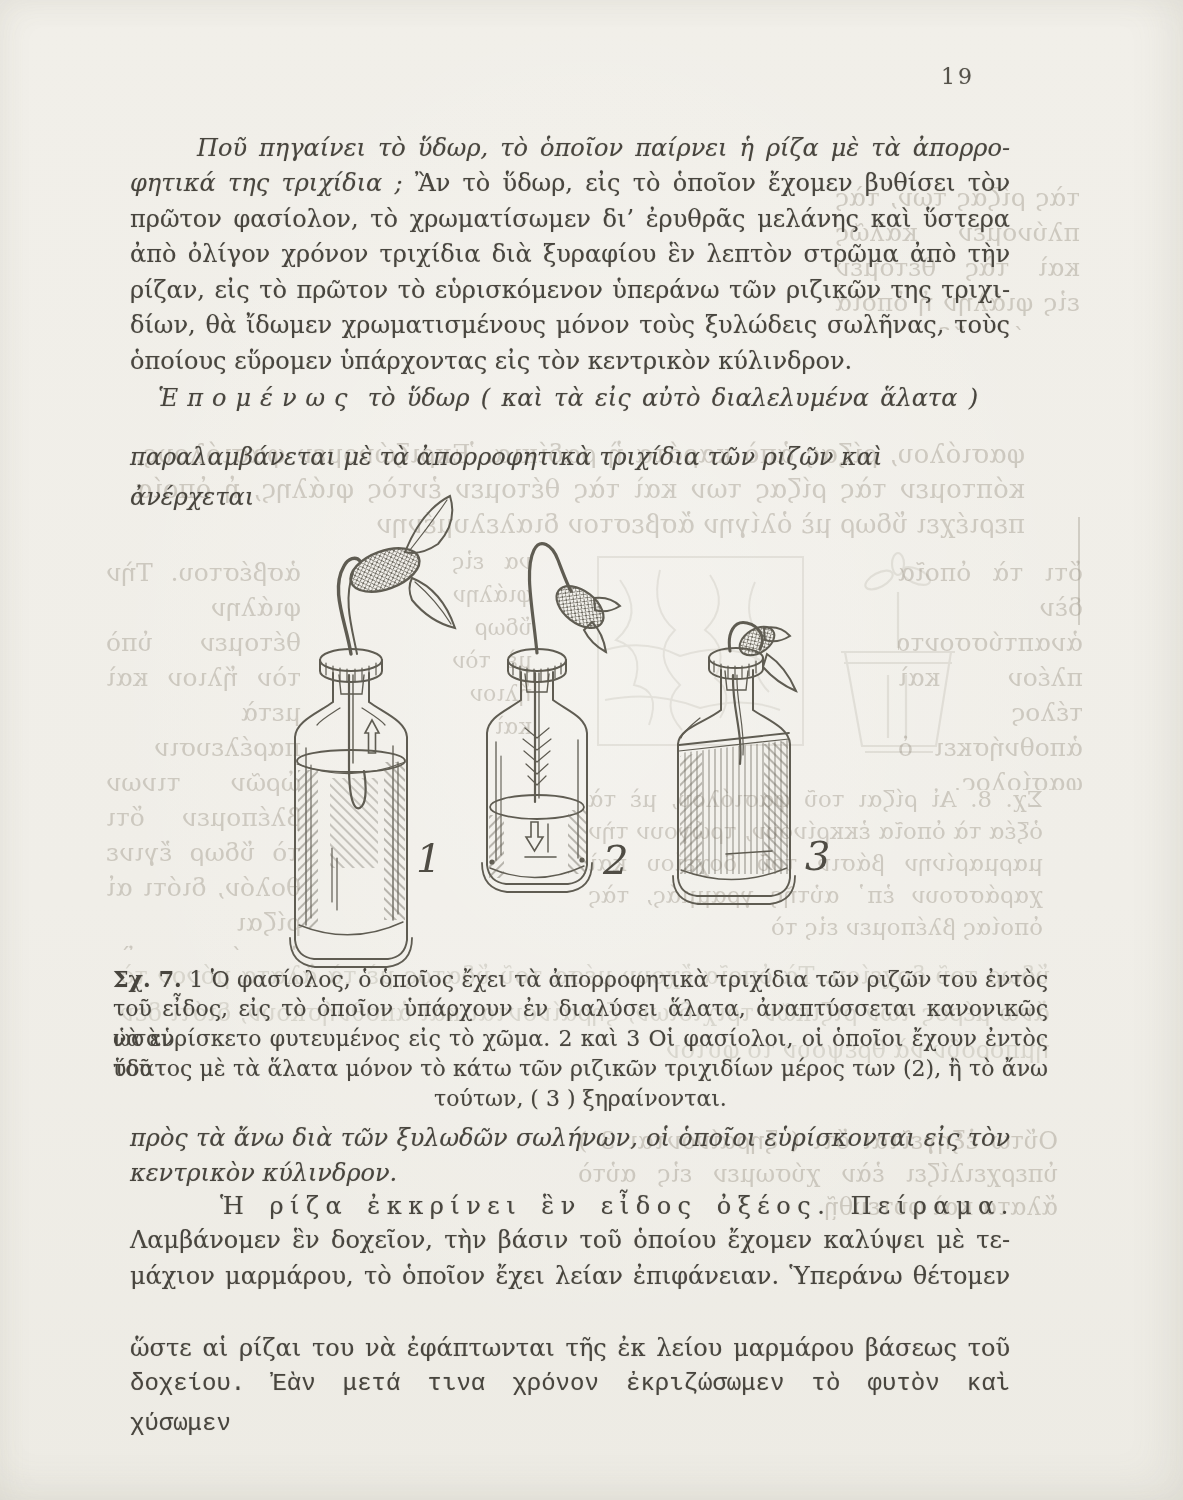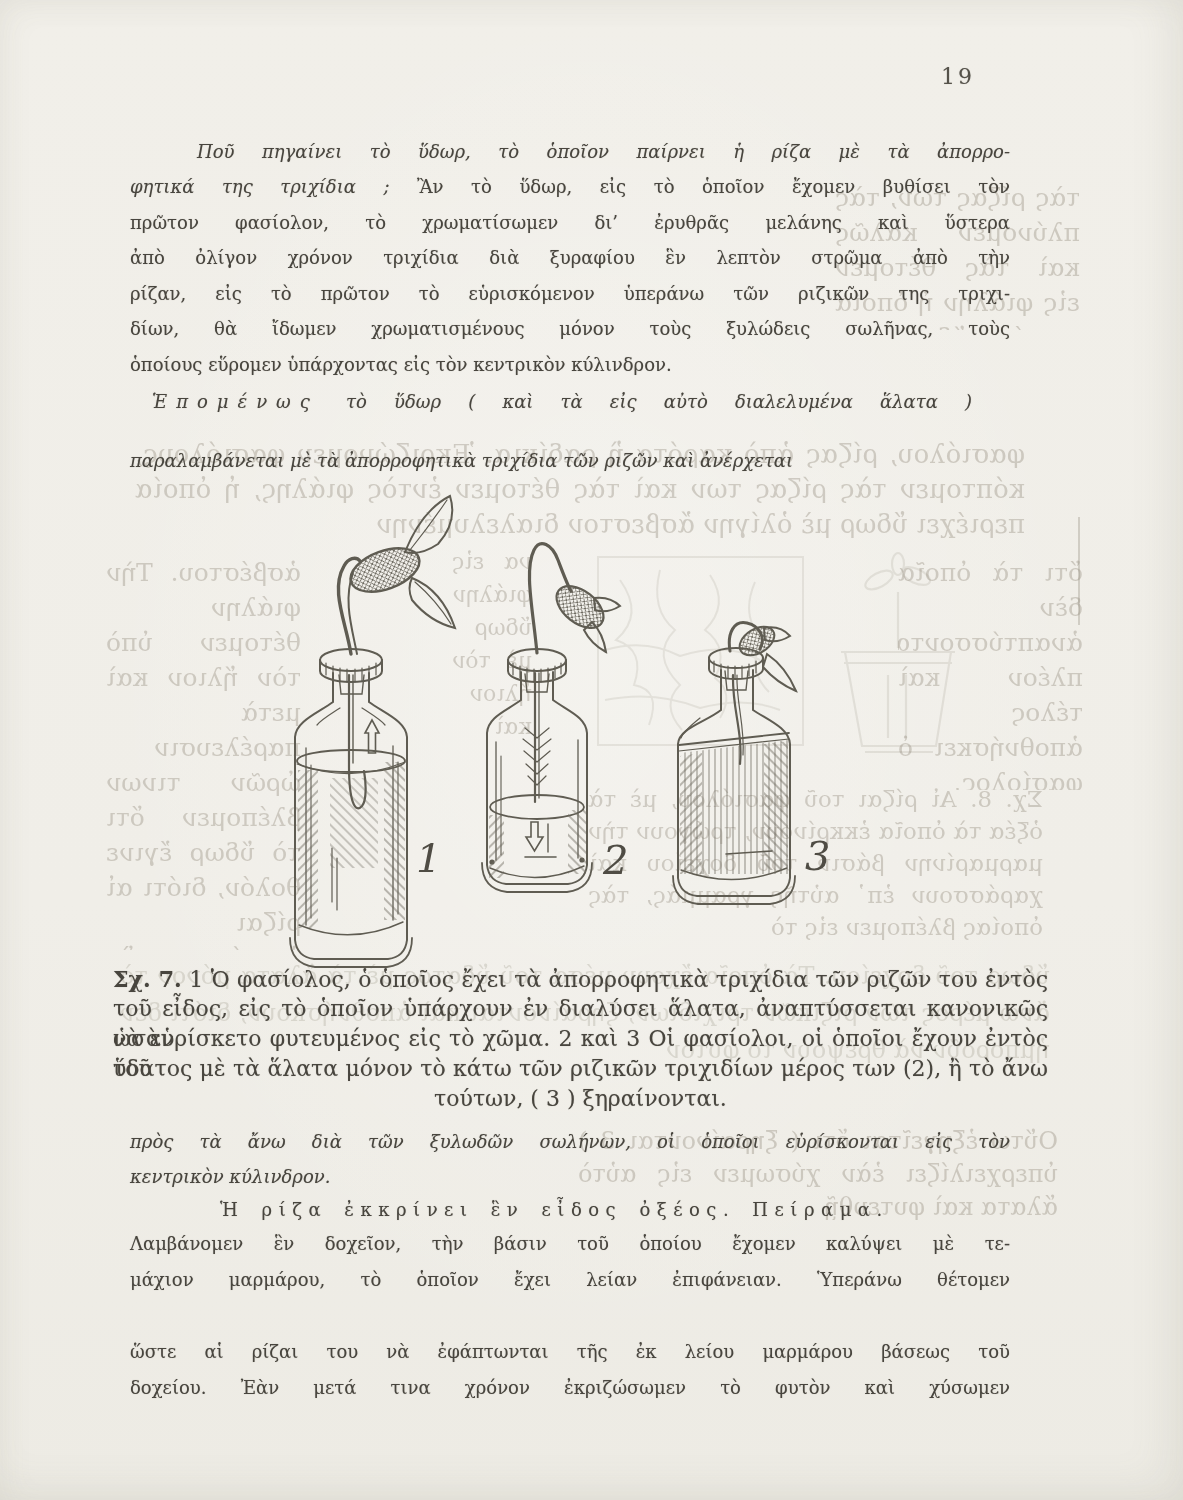--- a/index.html
+++ b/index.html
@@ -7,21 +7,21 @@
     position:relative; width:1183px; height:1500px; overflow:hidden;
     background:
       radial-gradient(ellipse at 50% 45%, rgba(255,255,255,0.25), rgba(0,0,0,0) 60%),
       linear-gradient(180deg,#f1efe9 0%,#f0eee8 60%,#edebe4 100%);
     font-family:"DejaVu Serif", serif;
     color:#48453e;
   }
   .page::after{content:""; position:absolute; inset:0;
     box-shadow: inset -14px -10px 40px rgba(120,115,100,0.10), inset 8px 6px 30px rgba(120,115,100,0.05);
     pointer-events:none;}
-  .txt{position:absolute; z-index:3; font-size:18px; line-height:48px;
+  .txt{position:absolute; z-index:3; font-size:24px; line-height:40px;
        text-shadow:0 0 1px rgba(74,71,63,0.35); white-space:normal;}
   .bl{left:130px; width:880px;}
   .j{text-align:justify; text-align-last:justify;}
   .it{font-style:italic;}
   .sp-word{letter-spacing:9px;}
   .pagenum{position:absolute; left:941px; top:64px; z-index:3; font-size:22px;
        letter-spacing:3px; color:#55524a; text-shadow:0 0 1px rgba(74,71,63,0.3);}
   .cap{left:113px; width:935px; font-size:22px; line-height:30px;margin-top:20px;}
   .cap .b{font-weight:bold;}
   .ctr{text-align:center; text-align-last:center;}
@@ -55,21 +55,21 @@
   <div class="txt bl j" style="top:163px;">
     <span class="it">φητικά της τριχίδια ;</span>
     <span>Ἂν τὸ ὕδωρ, εἰς τὸ ὁποῖον ἔχομεν βυθίσει τὸν</span>
   </div>
   <div class="txt bl j" style="top:199px;">πρῶτον φασίολον, τὸ χρωματίσωμεν δι’ ἐρυθρᾶς μελάνης καὶ ὕστερα</div>
   <div class="txt bl j" style="top:234px;">ἀπὸ ὀλίγον χρόνον τριχίδια διὰ ξυραφίου ἓν λεπτὸν στρῶμα ἀπὸ τὴν</div>
   <div class="txt bl j" style="top:270px;">ρίζαν, εἰς τὸ πρῶτον τὸ εὑρισκόμενον ὑπεράνω τῶν ριζικῶν της τριχι-</div>
   <div class="txt bl j" style="top:305px;">δίων, θὰ ἴδωμεν χρωματισμένους μόνον τοὺς ξυλώδεις σωλῆνας, τοὺς</div>
   <div class="txt bl" style="top:341px;">ὁποίους εὕρομεν ὑπάρχοντας εἰς τὸν κεντρικὸν κύλινδρον.</div>
 
-  <div class="txt j it" style="left:152px;width:820px;top:378px;">
+  <div class="txt j it" style="left:158px;width:820px;top:378px;">
     <span class="sp-word">Ἑπομένως</span><span> τὸ ὕδωρ ( καὶ τὰ εἰς αὐτὸ διαλελυμένα ἅλατα )</span>
   </div>
   <div class="txt bl it" style="top:437px;">παραλαμβάνεται μὲ τὰ ἀπορροφητικὰ τριχίδια τῶν ριζῶν καὶ ἀνέρχεται</div>
 
   <svg class="fig" width="1000" height="500" viewBox="0 0 1000 500">
     <defs>
       <pattern id="ph1" width="7" height="7" patternUnits="userSpaceOnUse" patternTransform="rotate(45)">
         <line x1="3" y1="0" x2="3" y2="7" stroke="#6f6b60" stroke-width="1.5"></line>
       </pattern>
       <pattern id="ph2" width="7" height="7" patternUnits="userSpaceOnUse" patternTransform="rotate(-45)">
@@ -246,15 +246,15 @@
   <div class="txt cap ctr" style="top:1064px;">τούτων, ( 3 ) ξηραίνονται.</div>
 
   <div class="txt bl j it" style="top:1118px;">πρὸς τὰ ἄνω διὰ τῶν ξυλωδῶν σωλήνων, οἱ ὁποῖοι εὑρίσκονται εἰς τὸν</div>
   <div class="txt bl it" style="top:1153px;">κεντρικὸν κύλινδρον.</div>
 
   <div class="txt headline" style="top:1186px;margin-left:48px;">Ἡ ρίζα ἐκκρίνει ἓν εἶδος ὀξέος. Πείραμα.</div>
 
   <div class="txt bl j" style="top:1220px;">Λαμβάνομεν ἓν δοχεῖον, τὴν βάσιν τοῦ ὁποίου ἔχομεν καλύψει μὲ τε-</div>
   <div class="txt bl j" style="top:1256px;">μάχιον μαρμάρου, τὸ ὁποῖον ἔχει λείαν ἐπιφάνειαν. Ὑπεράνω θέτομεν</div>
   <div class="txt bl j" style="top:1328px;">ὥστε αἱ ρίζαι του νὰ ἐφάπτωνται τῆς ἐκ λείου μαρμάρου βάσεως τοῦ</div>
-  <div class="txt bl j" style="top:1364px;">δοχείου. Ἐὰν μετά τινα χρόνον ἐκριζώσωμεν τὸ φυτὸν καὶ χύσωμεν</div>
+  <div class="txt bl j" style="top:1364px;font-family:Liberation Mono, monospace;">δοχείου. Ἐὰν μετά τινα χρόνον ἐκριζώσωμεν τὸ φυτὸν καὶ χύσωμεν</div>
 
 </div>
 
 </body></html>

